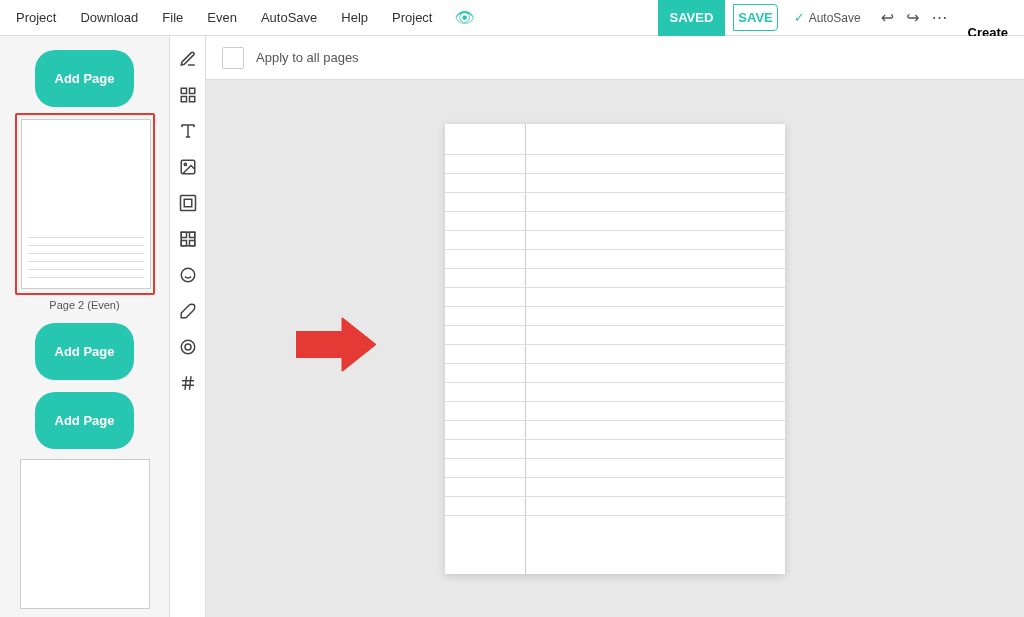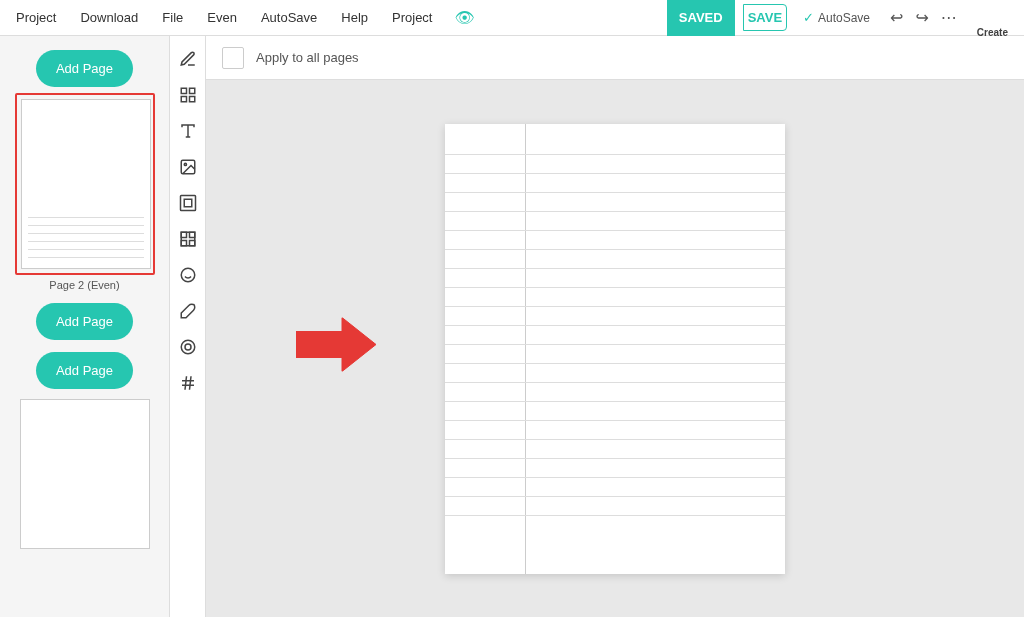--- a/index.html
+++ b/index.html
@@ -76,22 +76,22 @@
       cursor: pointer;
       color: #26c6b0;
       font-size: 16px;
       padding: 2px 6px;
       border-radius: 3px;
     }
     .create-btn {
       background: none;
       border: none;
       cursor: pointer;
-      color: #404040;
-      font-size: 10px;
+      color: #000000;
+      font-size: 13px;
       font-weight: bold;
       padding: 4px 8px;
       margin-top: 29px;
     }
 
     
     .main-layout {
       display: flex;
       height: calc(617px - 36px);
     }
@@ -106,25 +106,25 @@
       flex-direction: column;
       align-items: center;
       padding: 8px 0;
       gap: 0;
     }
     .add-page-btn {
       background: #26c6b0;
       color: #fff;
       border: none;
       border-radius: 20px;
-      padding: 11px 20px;
+      padding: 21px 20px;
       cursor: pointer;
       font-size: 13px;
       margin: 6px 0;
-      font-weight: 400;
+      font-weight: 700;
     }
     .page-thumb-container {
       width: 140px;
       display: flex;
       flex-direction: column;
       align-items: center;
     }
     .page-thumb-border {
       border: 2px solid #e53935;
       border-radius: 2px;

